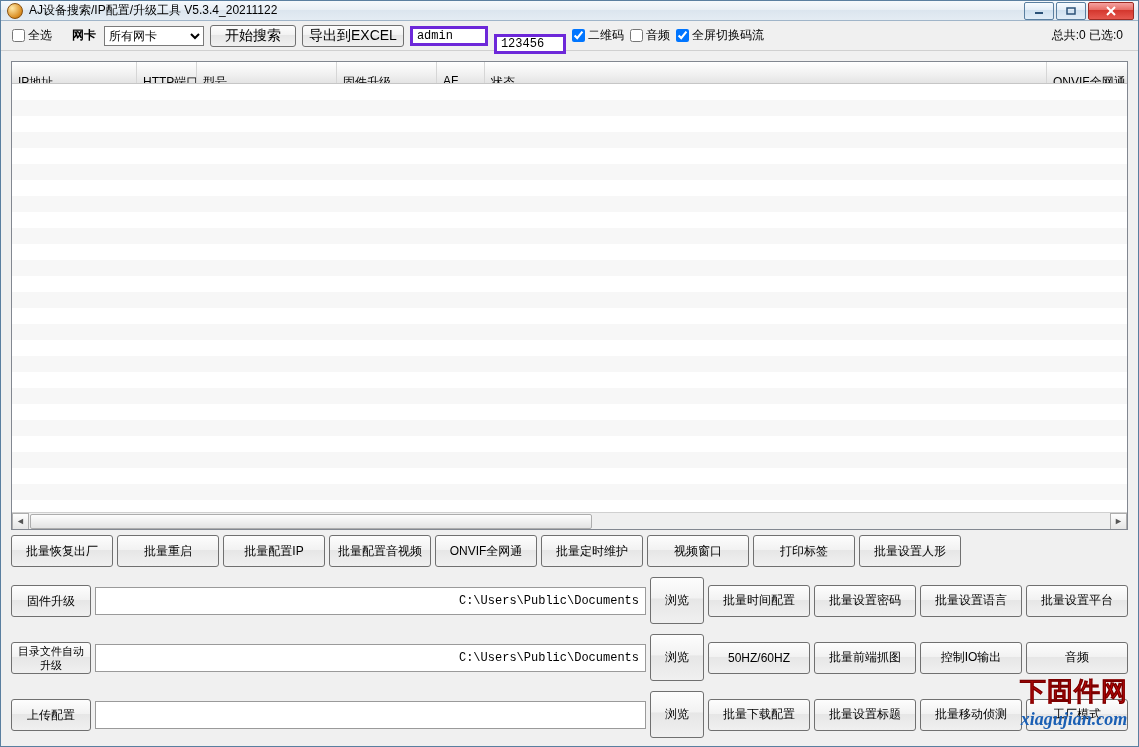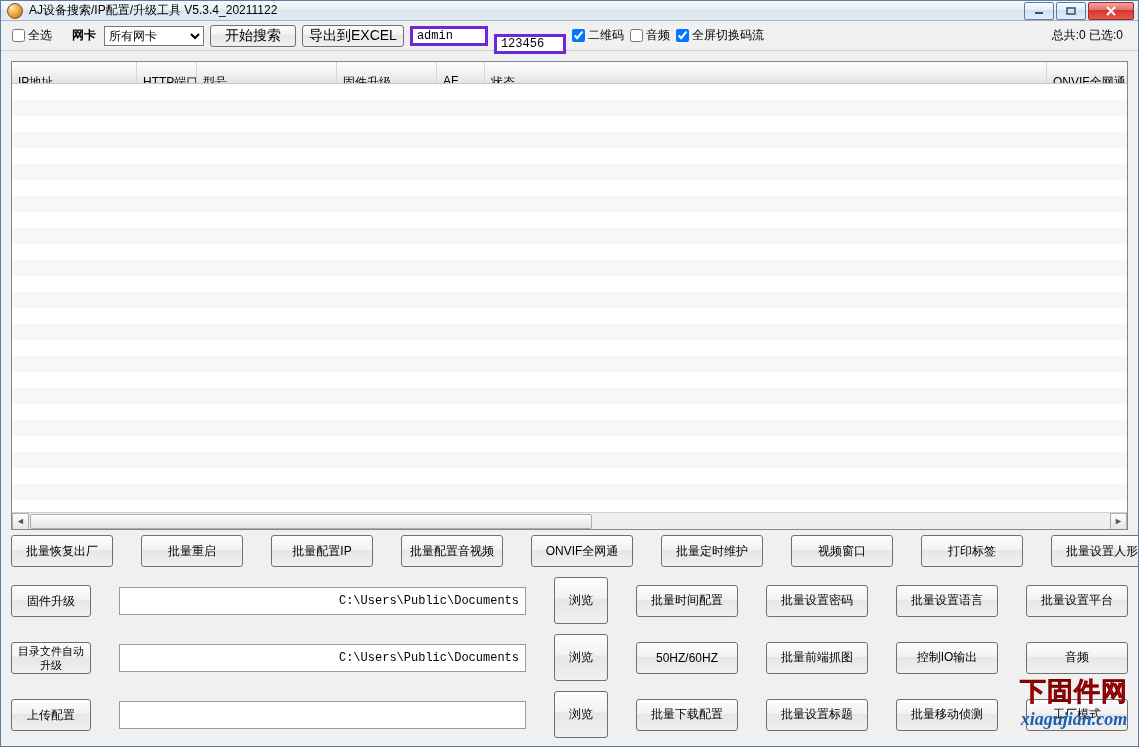--- a/index.html
+++ b/index.html
@@ -139,21 +139,21 @@
     margin:1px;
     background: linear-gradient(to bottom,#fdfdfd,#e3e3e3);
     border:1px solid #adadad; border-radius:2px;
   }
 
   
   .bottom {
     position:absolute; left:10px; right:10px; bottom:8px;
     display:flex; flex-direction:column; gap:10px;
   }
-  .btn-row { display:flex; gap:28px; align-items:center; }
+  .btn-row { display:flex; gap:4px; align-items:center; }
   .btn-row .btn {
     height: 32px;
     min-width: 102px;
     font-size: 12px;
   }
   .btn-row.row1 .btn { min-width: 102px; }
   .path-input {
     flex: 1;
     height: 28px;
     border:1px solid #9a9a9a;

